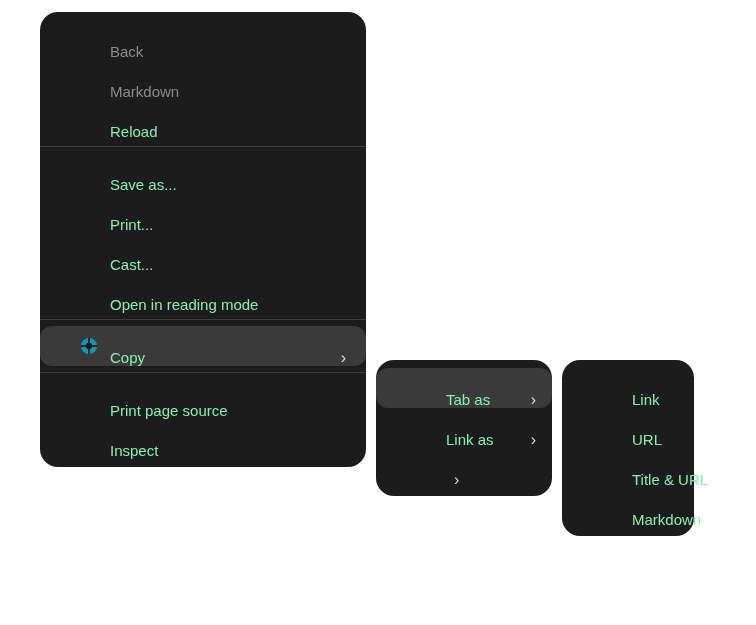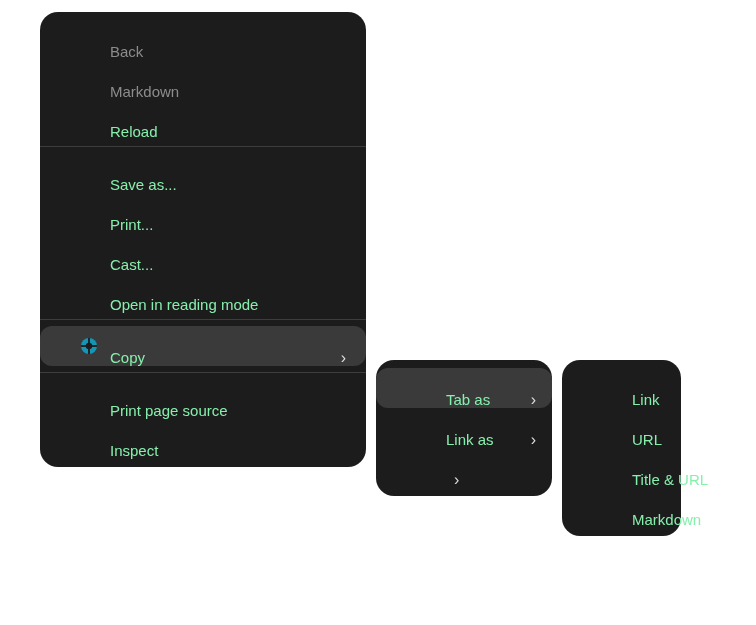--- a/index.html
+++ b/index.html
@@ -26,21 +26,21 @@
     width: 326px;
   }
   .menu-sub1 {
     left: 376px;
     top: 360px;
     width: 176px;
   }
   .menu-sub2 {
     left: 562px;
     top: 360px;
-    width: 119px;
+    width: 132px;
   }
   .menu-item {
     display: flex;
     align-items: flex-end;
     height: 40px;
     padding-left: 70px;
     padding-right: 20px;
     cursor: default;
     position: relative;
   }

